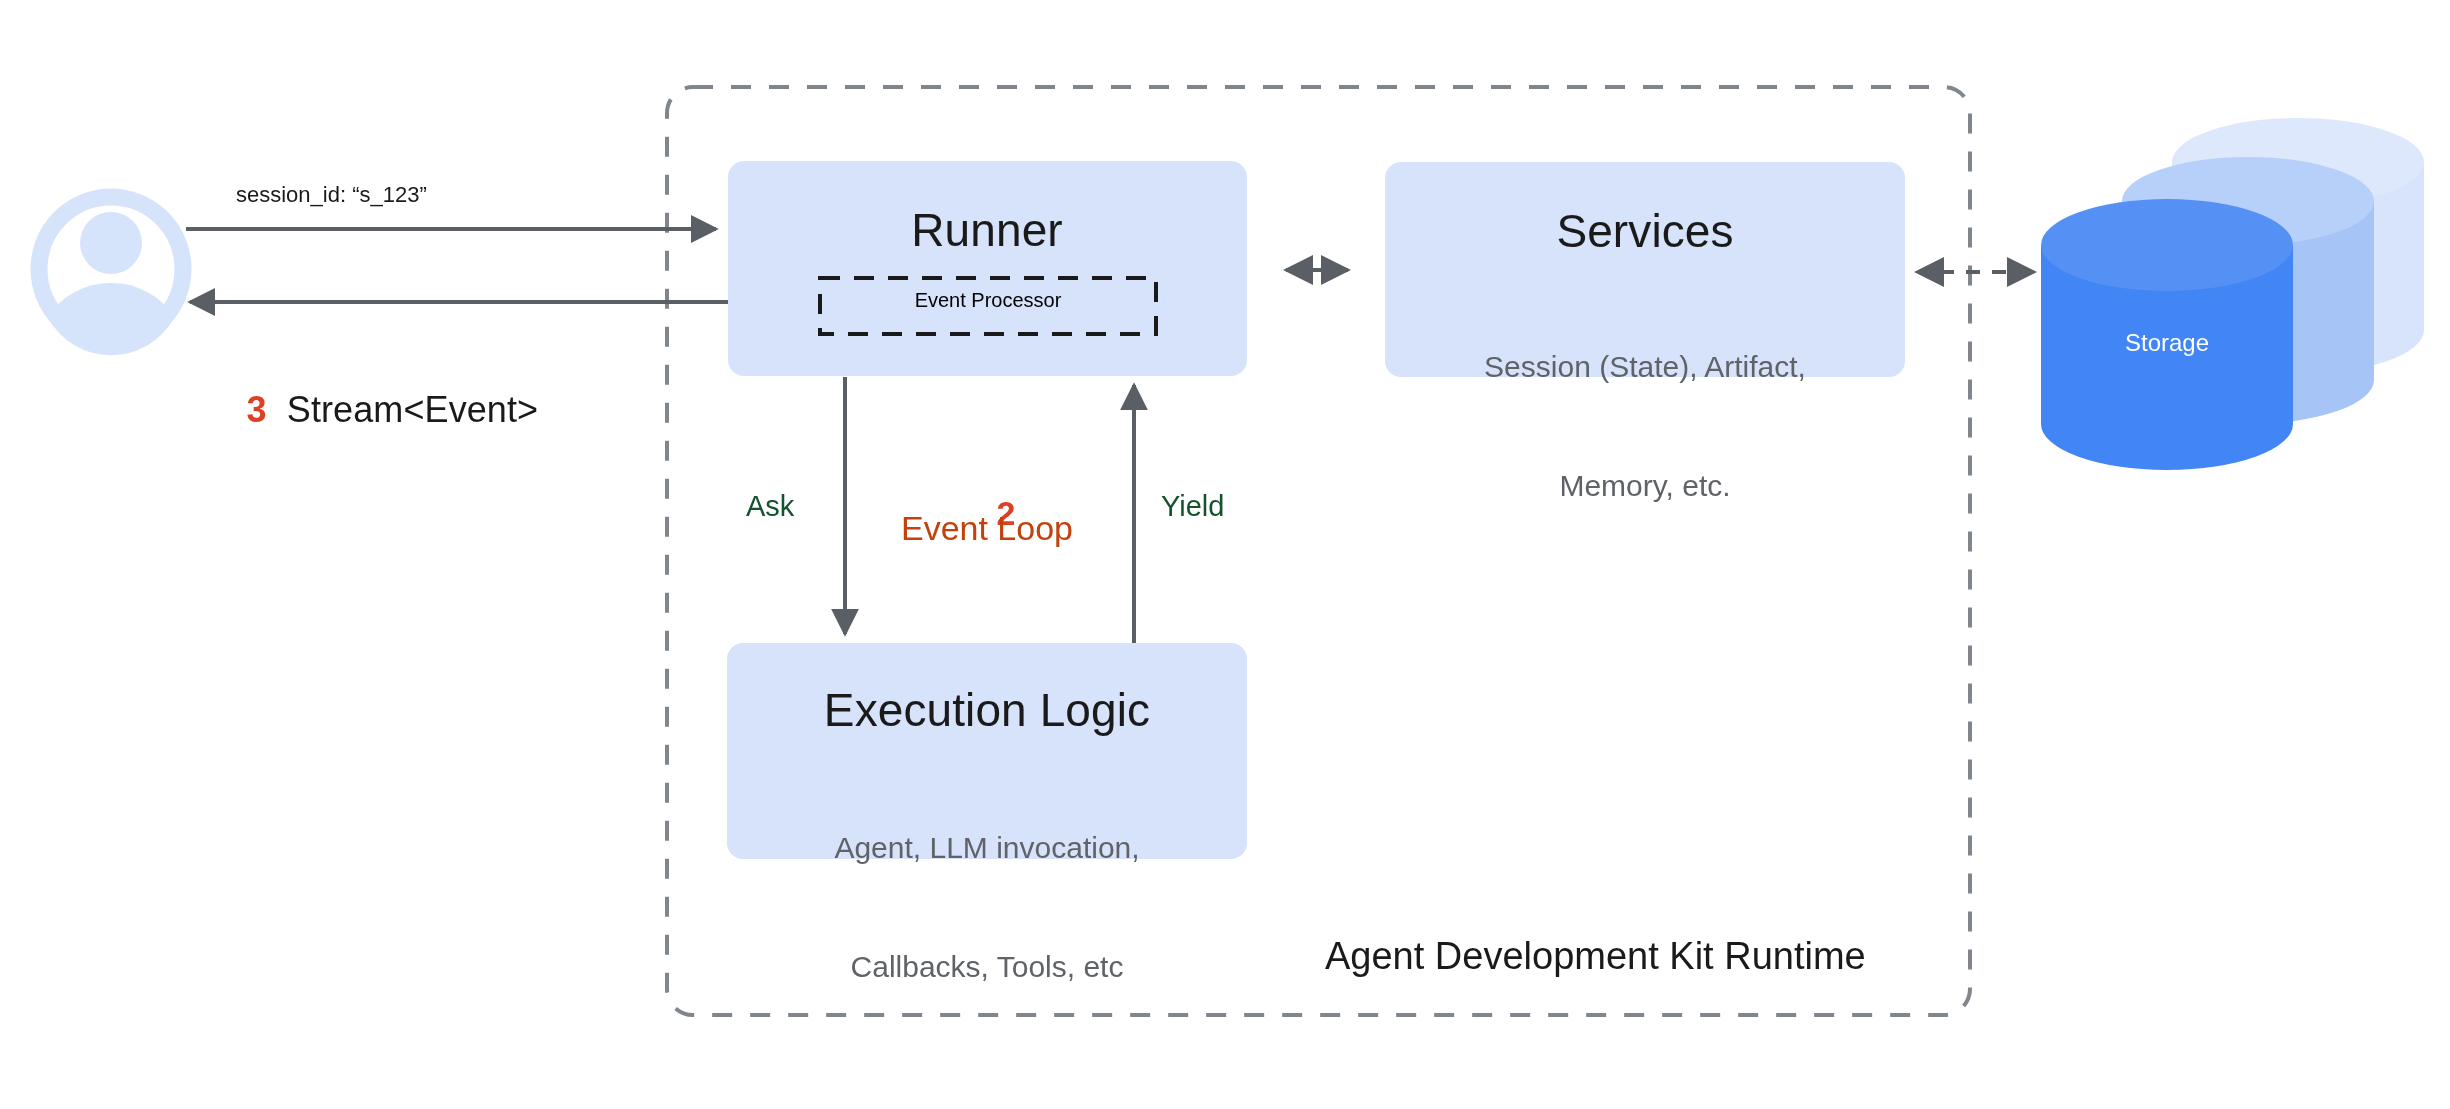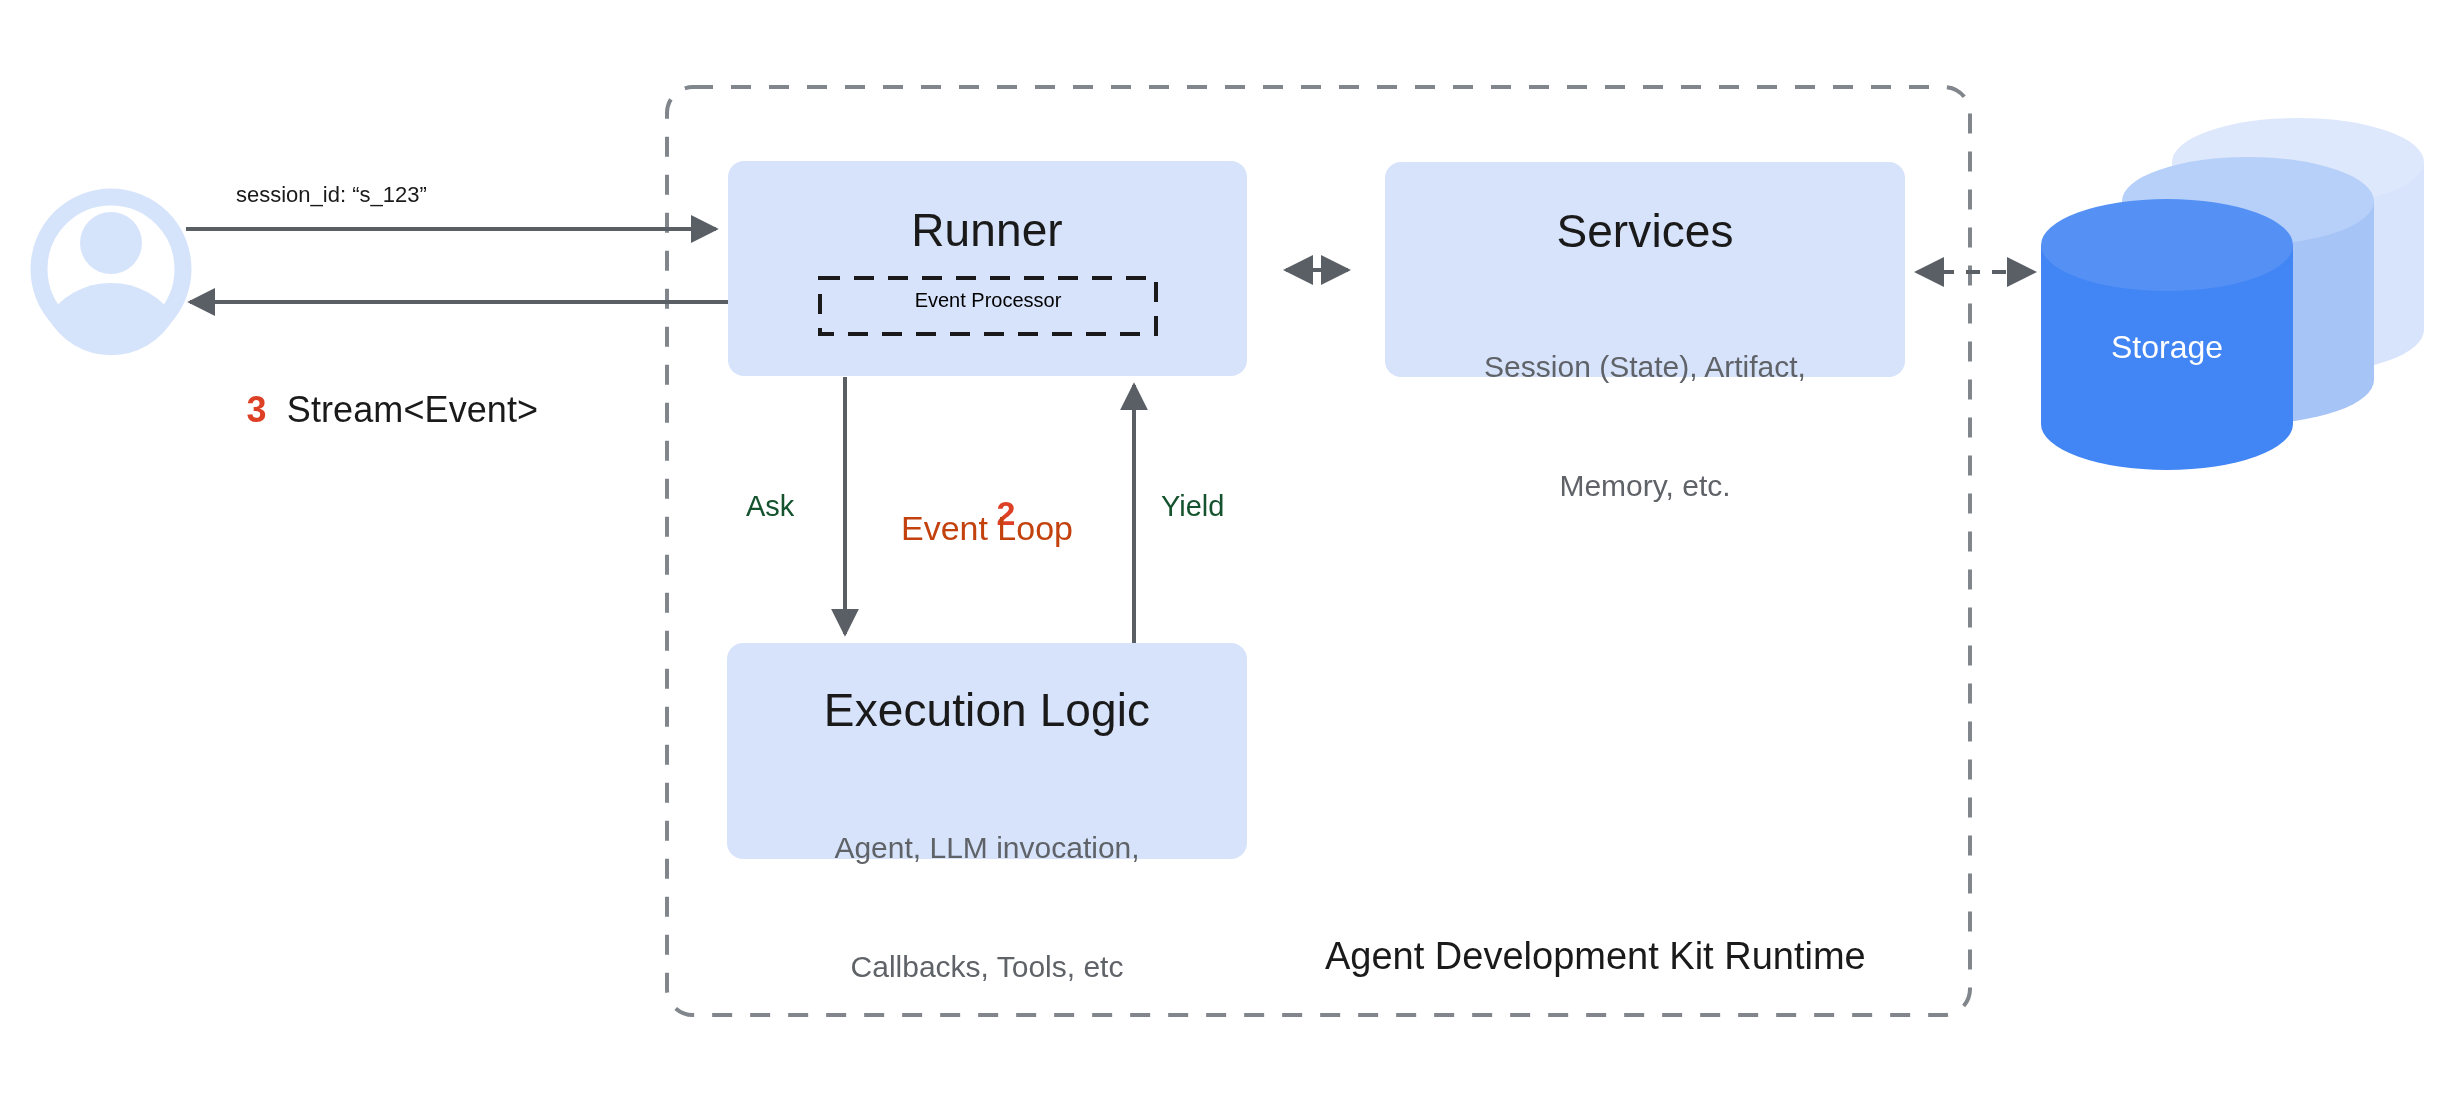--- a/index.html
+++ b/index.html
@@ -74,21 +74,21 @@
   }
   .msg-sub {
     font-size: 22px;
     color: #1a1a1a;
   }
   .runtime-label {
     font-size: 38px;
     color: #1a1a1a;
   }
   .storage-label {
-    font-size: 32px;
+    font-size: 24px;
     color: #ffffff;
   }
 </style>
 </head>
 <body>
 
 <div id="stage">
 
   <svg width="2450" height="1109" viewBox="0 0 2450 1109">
     <defs>

